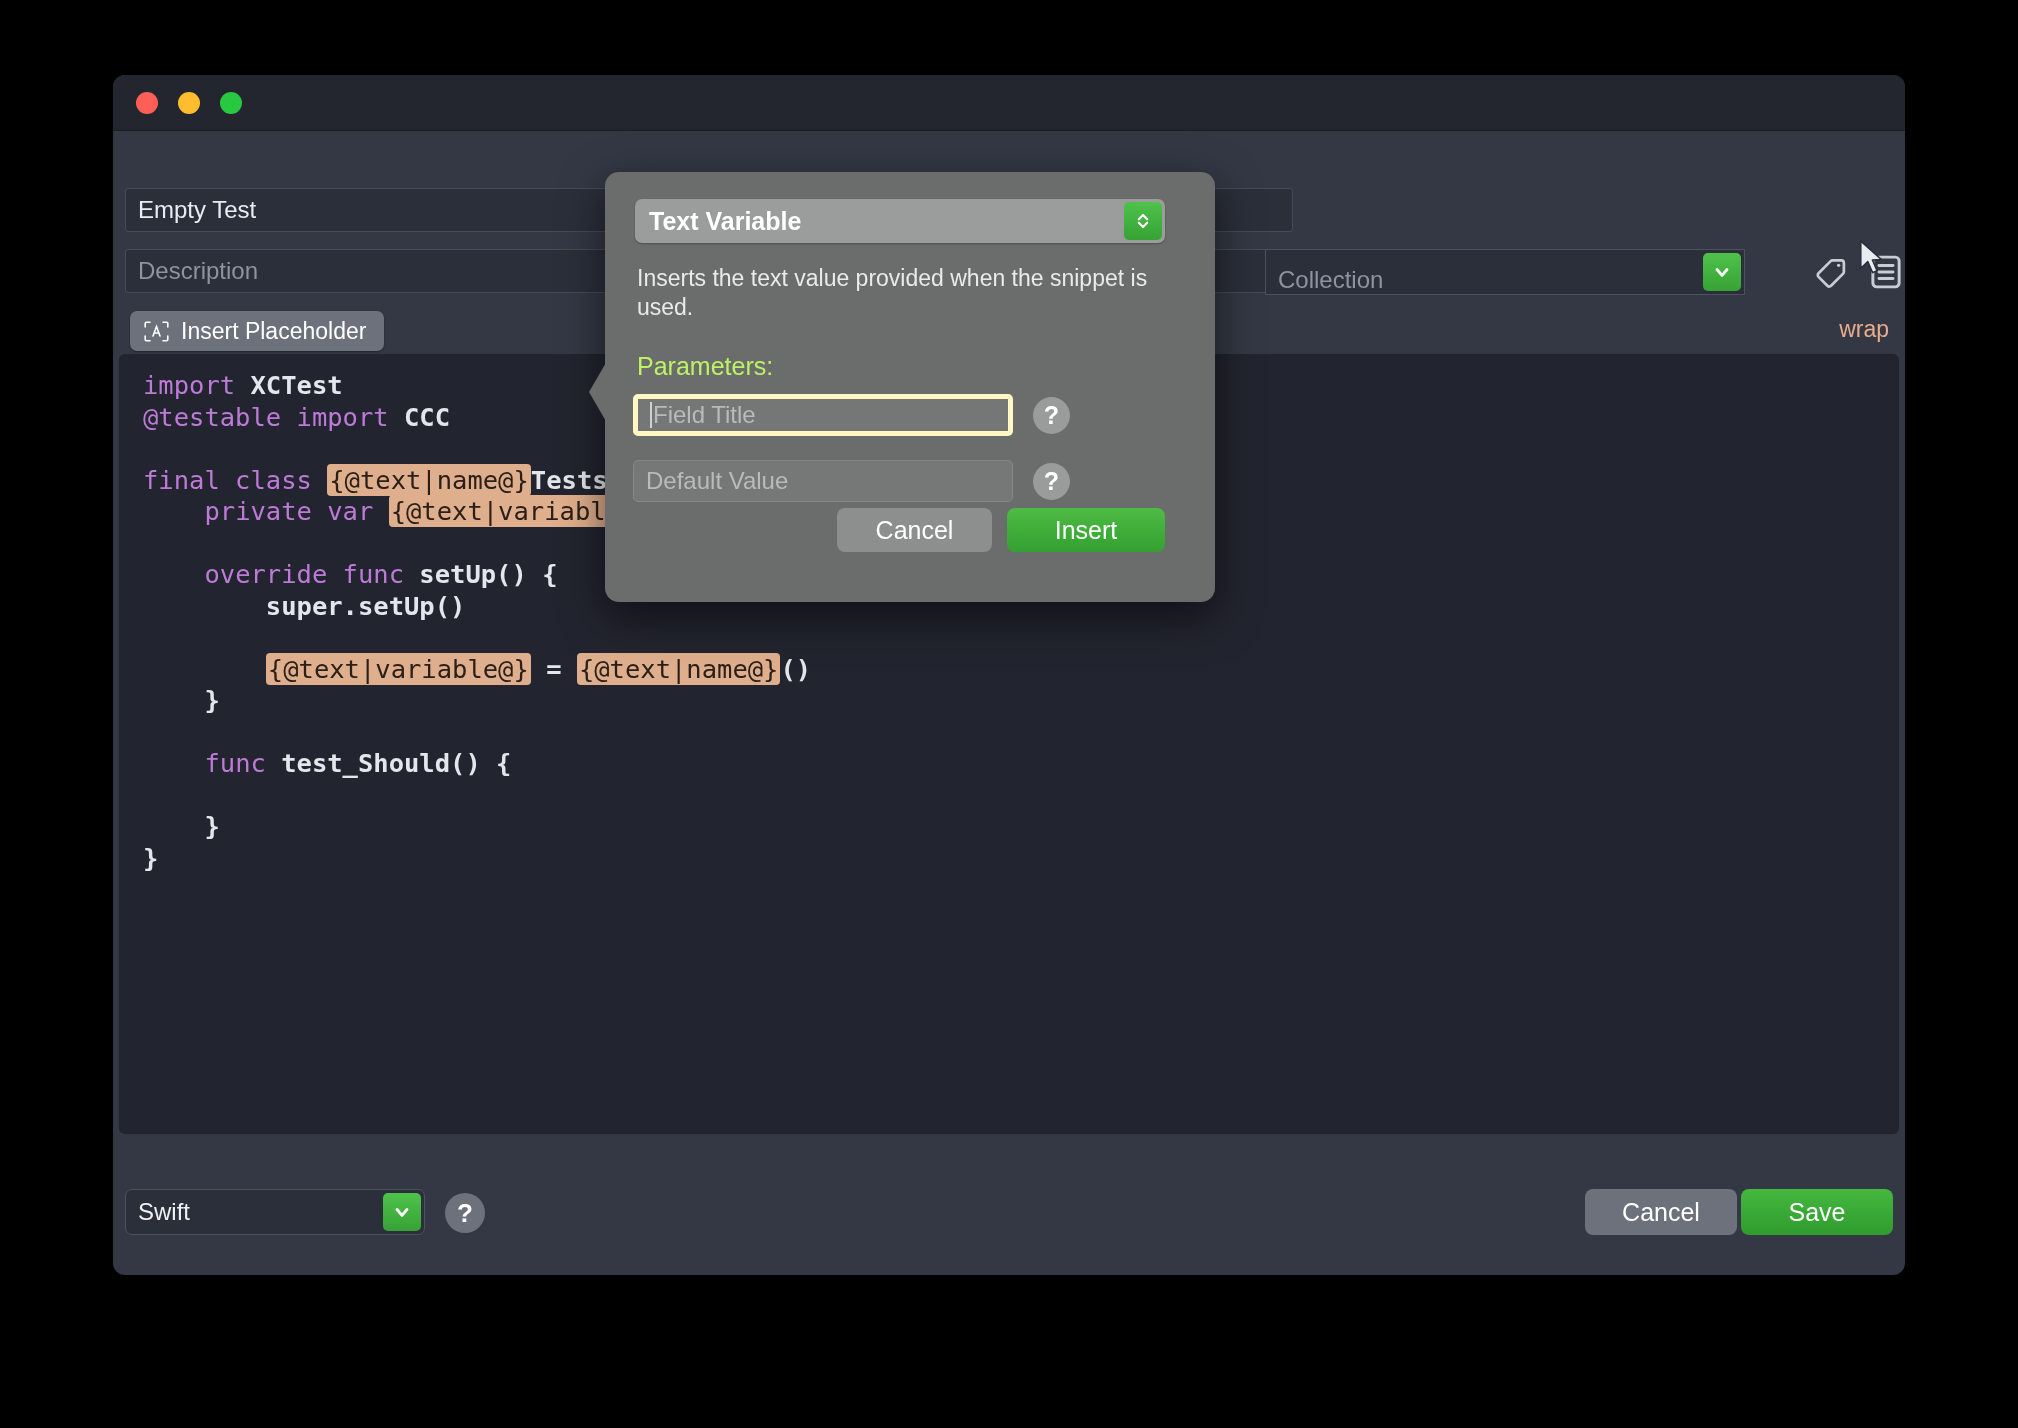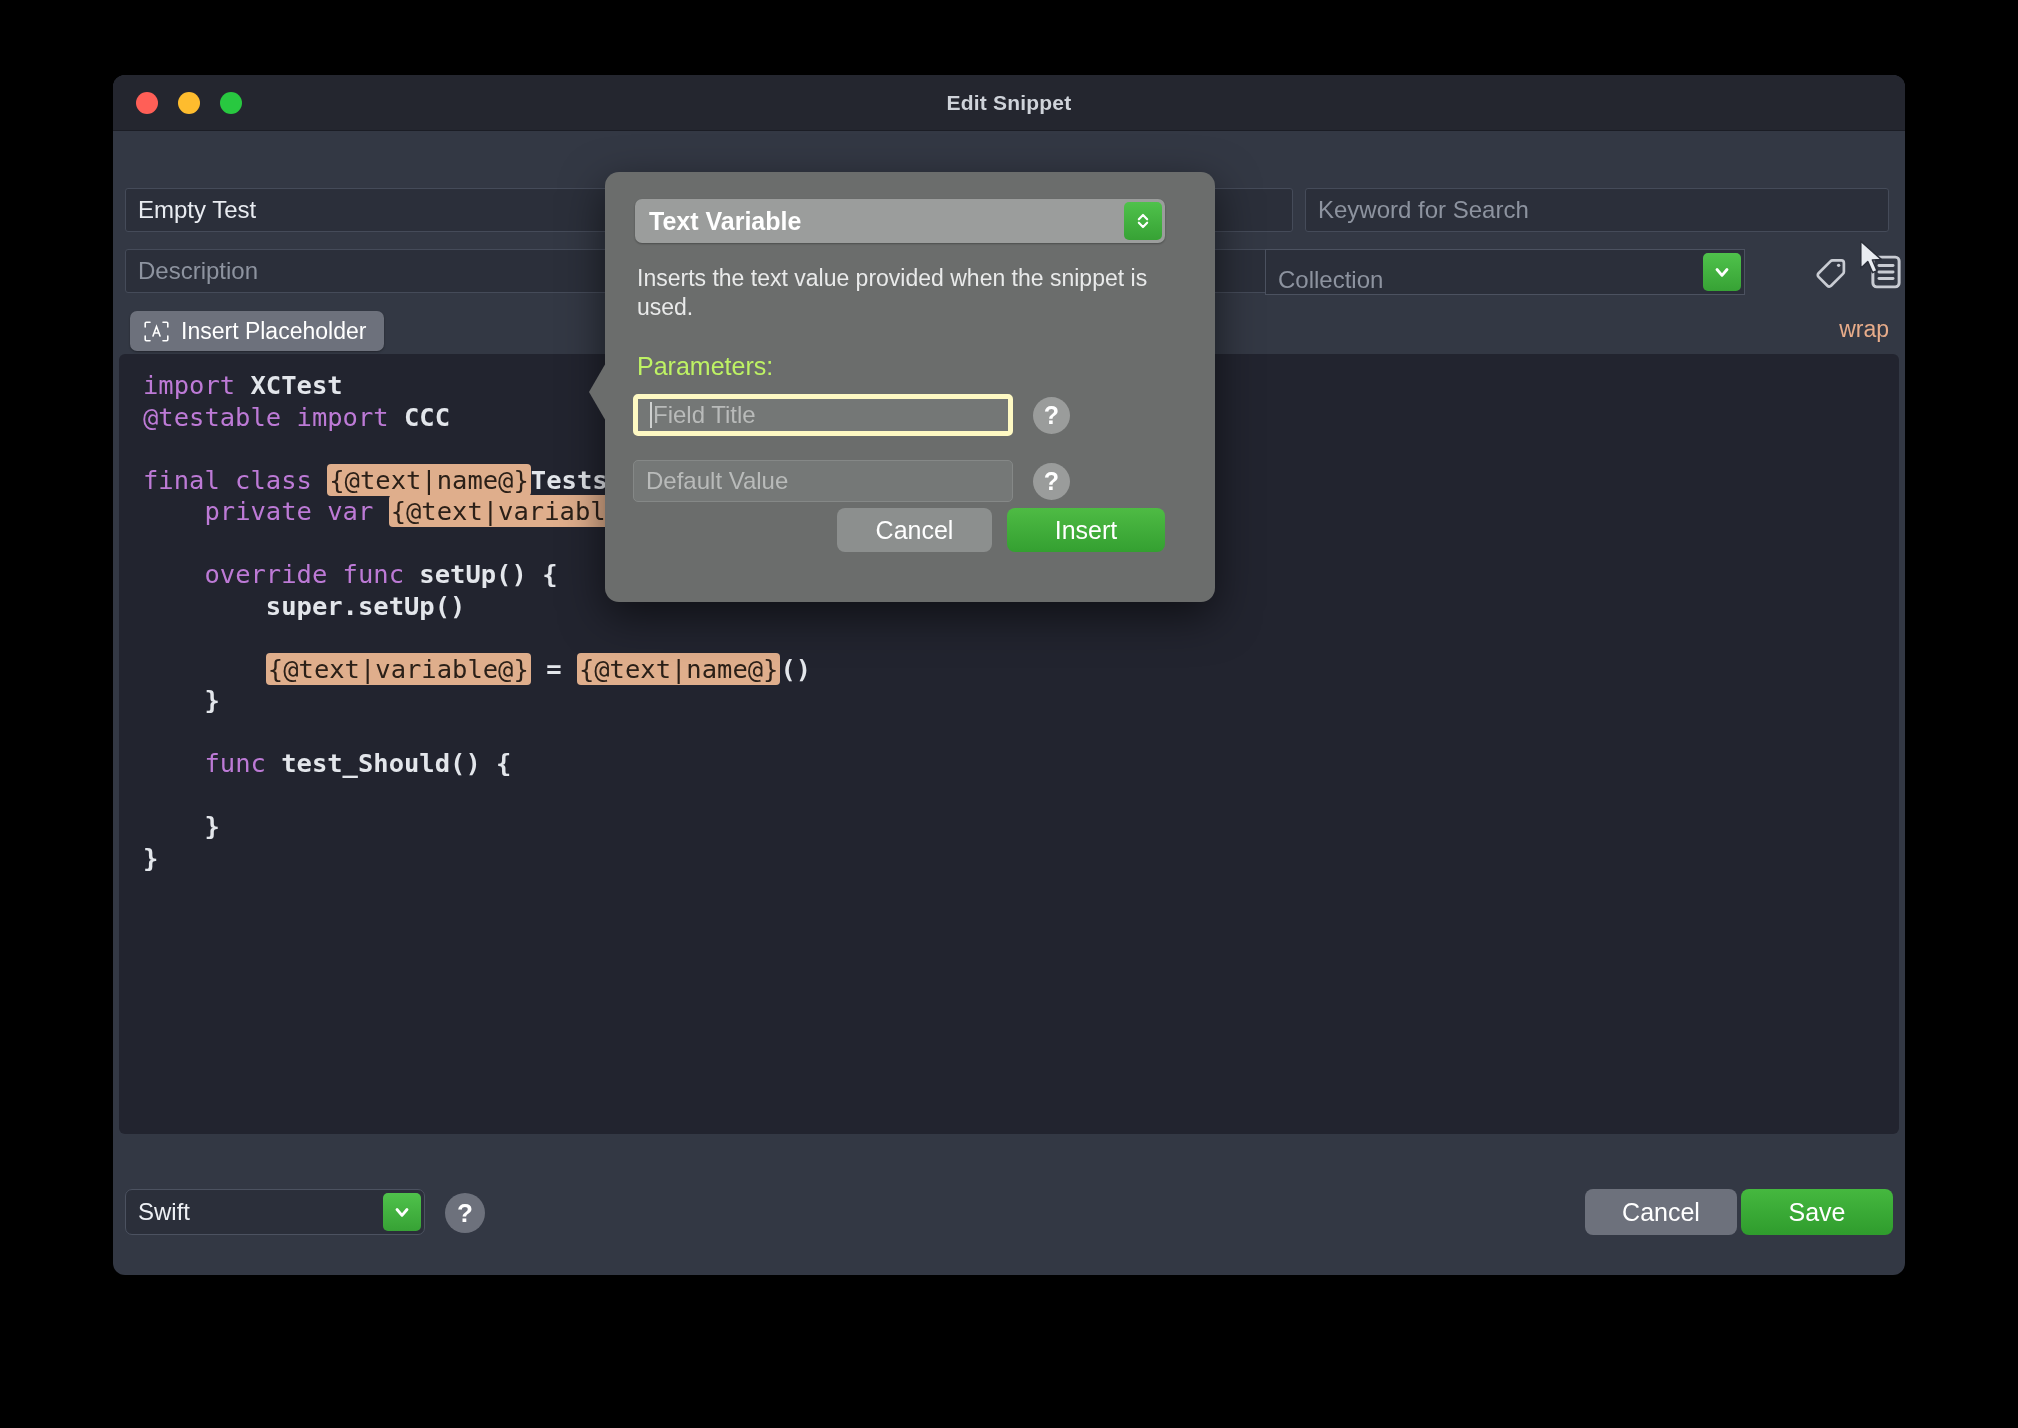--- a/index.html
+++ b/index.html
@@ -286,36 +286,32 @@
 <body>
 
 <div id="app-window">
 
   <div id="titlebar">
     <div id="traffic-lights">
       <div class="tl tl-close"></div>
       <div class="tl tl-min"></div>
       <div class="tl tl-max"></div>
     </div>
-    <div id="window-title">Edit Snippet</div>
   </div>
 
   <div id="header-area">
 
     <div class="text-field" id="field-name">
       <span>Empty Test</span>
     </div>
 
     <div class="text-field placeholder" id="field-description">
       <span>Description</span>
     </div>
 
-    <div class="text-field placeholder" id="field-keyword">
-      <span>Keyword for Search</span>
-    </div>
 
     <div id="field-collection">
       <span>Collection</span>
       <span class="combo-arrow">
         <svg viewBox="0 0 24 24" fill="none" stroke="#ffffff" stroke-width="3.4" stroke-linecap="round" stroke-linejoin="round">
           <polyline points="6,9 12,16 18,9"></polyline>
         </svg>
       </span>
     </div>
 

